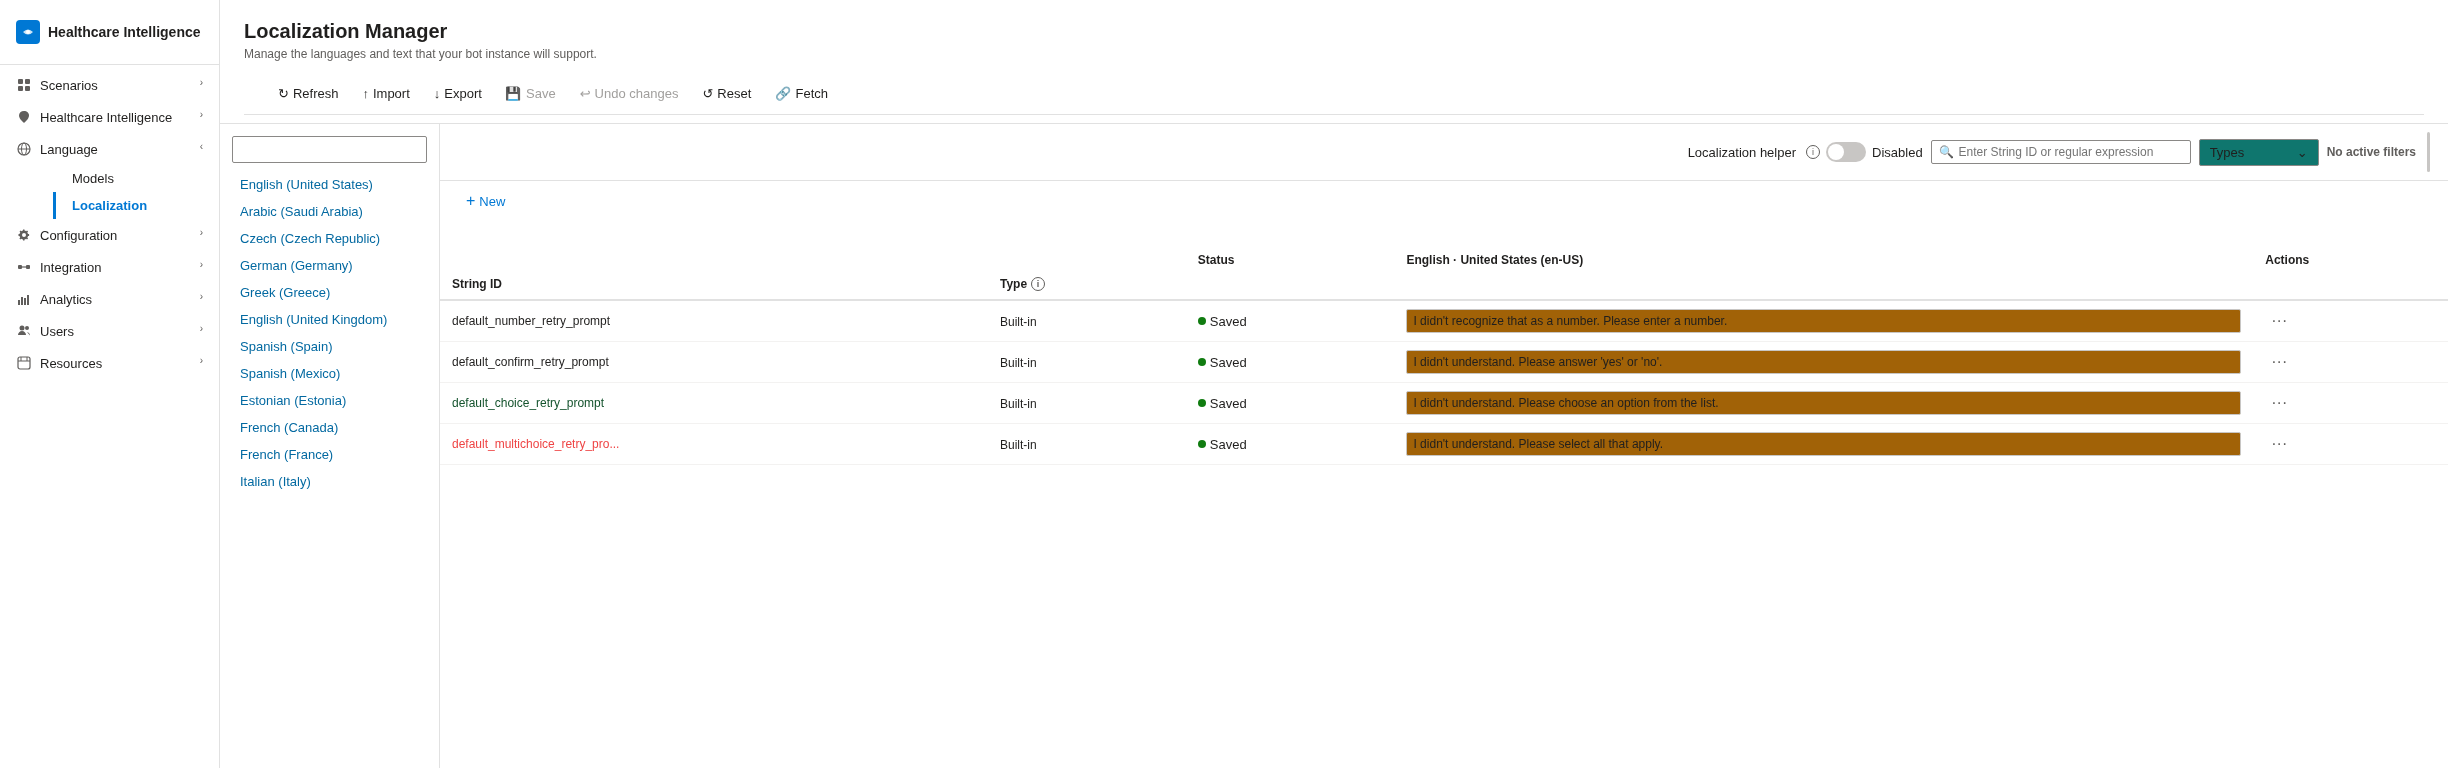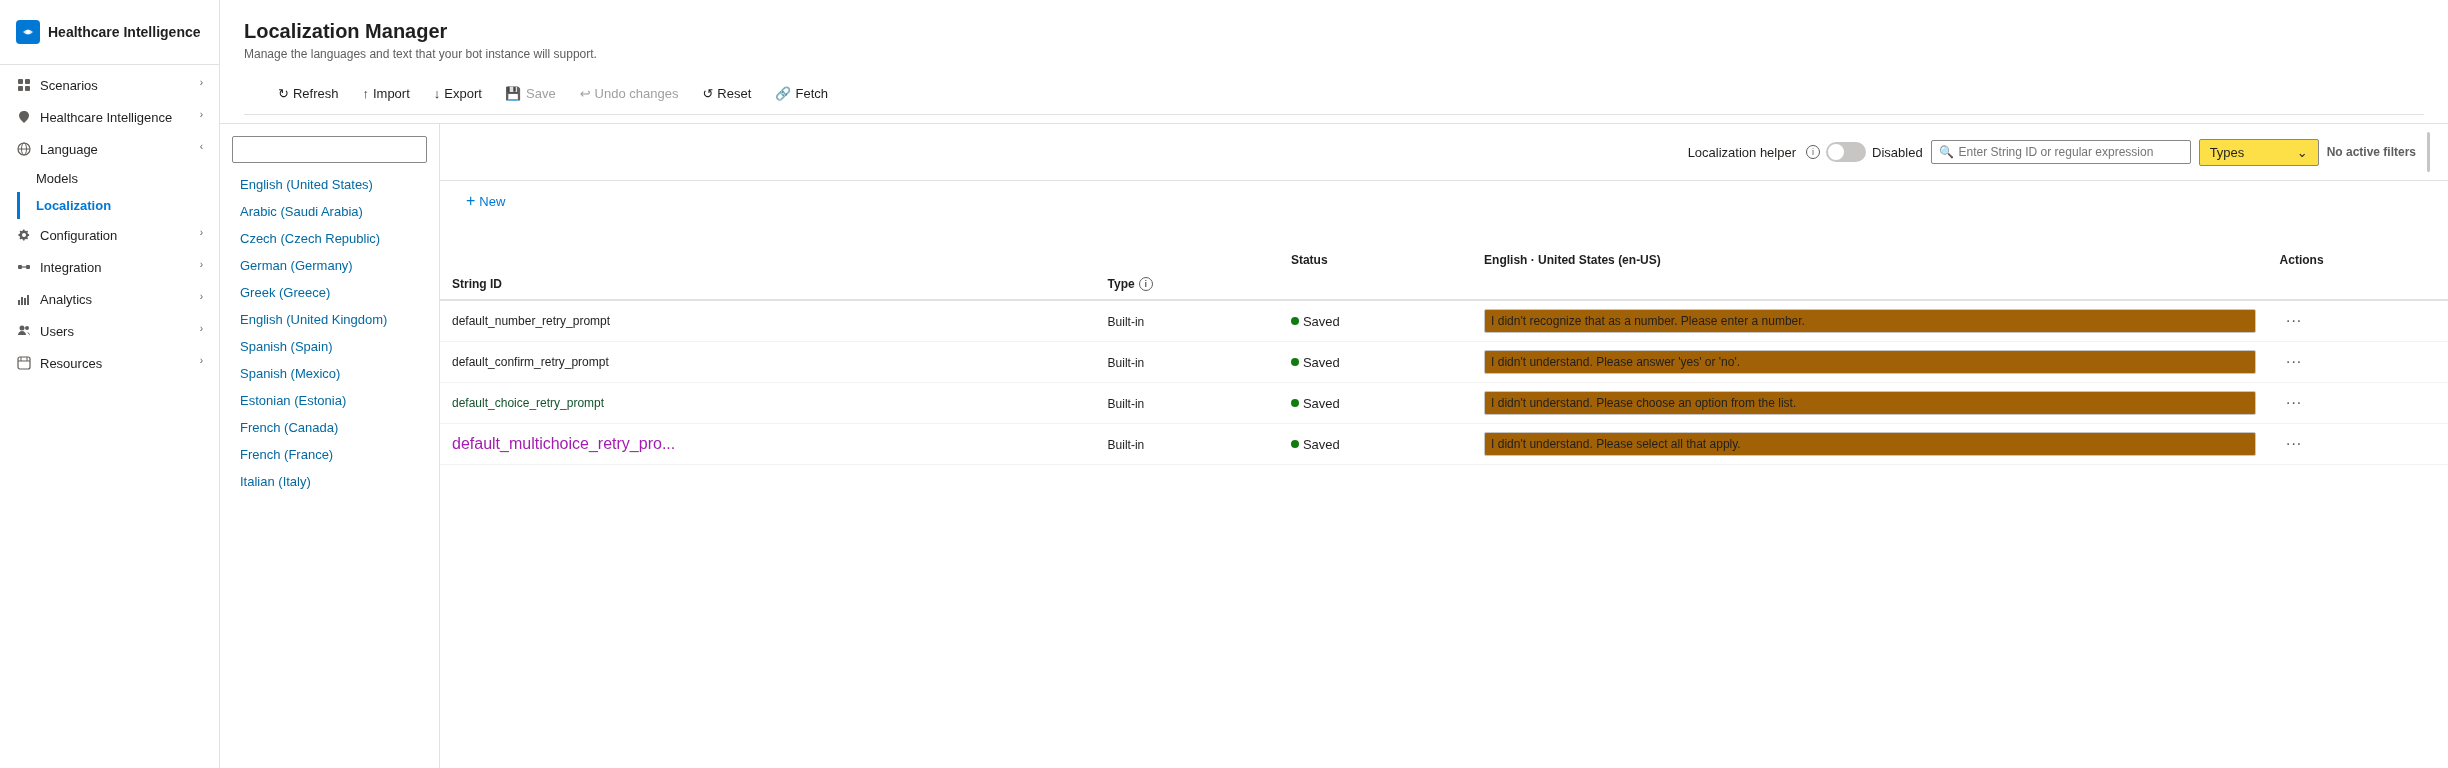--- a/index.html
+++ b/index.html
@@ -9,21 +9,21 @@
     .sidebar { width: 220px; background: #fff; border-right: 1px solid #e1e1e1; display: flex; flex-direction: column; flex-shrink: 0; }
     .sidebar-header { padding: 12px 16px; border-bottom: 1px solid #e1e1e1; }
     .sidebar-logo { display: flex; align-items: center; gap: 8px; font-size: 14px; font-weight: 600; color: #201f1e; padding: 8px 0; }
     .sidebar-logo-icon { width: 24px; height: 24px; background: #0078d4; border-radius: 4px; display: flex; align-items: center; justify-content: center; color: white; font-size: 12px; }
     .sidebar-nav { flex: 1; overflow-y: auto; padding: 4px 0; }
     .sidebar-item { display: flex; justify-content: space-between; padding: 8px 16px; cursor: pointer; color: #201f1e; }
     .sidebar-item-left { display: flex; align-items: center; gap: 8px; }
     .sidebar-item-icon { width: 16px; height: 16px; display: flex; align-items: center; justify-content: center; color: #605e5c; }
     .sidebar-item-label { font-size: 13px; }
     .sidebar-item-chevron { color: #605e5c; font-size: 10px; }
-    .sidebar-sub { padding-left: 20px; }
+    .sidebar-sub { padding-left: 56px; }
     .sidebar-sub-item { padding: 6px 16px; cursor: pointer; color: #201f1e; }
     .sidebar-sub-item.active { color: #0078d4; font-weight: 600; border-left: 3px solid #0078d4; margin-left: -3px; }
 
     
     .main { flex: 1; display: flex; flex-direction: column; overflow: hidden; background: #fff; }
 
     
     .page-header { padding: 20px 24px 8px 24px; border-bottom: 1px solid #e1e1e1; }
     .page-title { font-size: 20px; font-weight: 600; margin-bottom: 4px; }
     .page-subtitle { font-size: 12px; color: #605e5c; margin-bottom: 12px; }
@@ -45,21 +45,21 @@
     
     .right-panel { flex: 1; display: flex; flex-direction: column; overflow: hidden; }
 
     
     .filter-bar { display: flex; align-items: center; justify-content: flex-end; padding: 8px 16px; border-bottom: 1px solid #e1e1e1; gap: 8px; }
     .filter-helper { display: flex; align-items: center; gap: 6px; font-size: 13px; }
     .toggle-track { width: 40px; height: 20px; background: #c8c6c4; border-radius: 10px; position: relative; cursor: pointer; }
     .toggle-thumb { width: 16px; height: 16px; background: #fff; border-radius: 50%; position: absolute; top: 2px; left: 2px; transition: left 0.2s; }
     .search-filter { display: flex; align-items: center; gap: 4px; border: 1px solid #8a8886; border-radius: 2px; padding: 4px 8px; width: 260px; }
     .search-filter input { border: none; outline: none; font-size: 12px; flex: 1; color: #605e5c; }
-    .types-dropdown { display: flex; align-items: center; gap: 4px; padding: 5px 10px; border: 1px solid #8a8886; border-radius: 2px; background: #fde047; cursor: pointer; font-size: 13px; min-width: 120px; justify-content: space-between; }
+    .types-dropdown { display: flex; align-items: center; gap: 4px; padding: 5px 10px; border: 1px solid #8a8886; border-radius: 2px; background: #0f766e; cursor: pointer; font-size: 13px; min-width: 120px; justify-content: space-between; }
     .no-filters { font-size: 12px; color: #605e5c; font-weight: 600; }
 
     
     .table-container { flex: 1; overflow: auto; }
     .table { width: 100%; border-collapse: collapse; }
     .table th { font-size: 12px; font-weight: 600; color: #201f1e; text-align: left; padding: 8px 12px; border-bottom: 2px solid #e1e1e1; background: #fff; position: sticky; top: 0; }
     .table td { padding: 8px 12px; border-bottom: 1px solid #f3f2f1; vertical-align: middle; font-size: 13px; }
     .status-badge { display: flex; align-items: center; gap: 4px; }
     .status-dot { width: 8px; height: 8px; border-radius: 50%; background: #107c10; }
     .text-input-field { width: 100%; border: 1px solid #c8c6c4; border-radius: 2px; padding: 4px 6px; font-size: 12px; background: #a16207; overflow: hidden; text-overflow: ellipsis; white-space: nowrap; }
@@ -366,21 +366,21 @@
         </div>
       </td>
       <td style="min-width:200px; max-width:300px;">
         <div class="text-input-field" style="">I didn't understand. Please choose an option from the list.</div>
       </td>
       <td>
         <span class="action-dots">···</span>
       </td>
     </tr>
               <tr>
-      <td style="font-size:16px; color:#a21caf;">default_multichoice_retry_pro...</td>
+      <td style="font-size:12px; color:#ef4444;">default_multichoice_retry_pro...</td>
       <td><span class="type-badge">Built-in</span></td>
       <td>
         <div class="status-badge">
           <div class="status-dot"></div>
           <span>Saved</span>
         </div>
       </td>
       <td style="min-width:200px; max-width:300px;">
         <div class="text-input-field" style="">I didn't understand. Please select all that apply.</div>
       </td>

